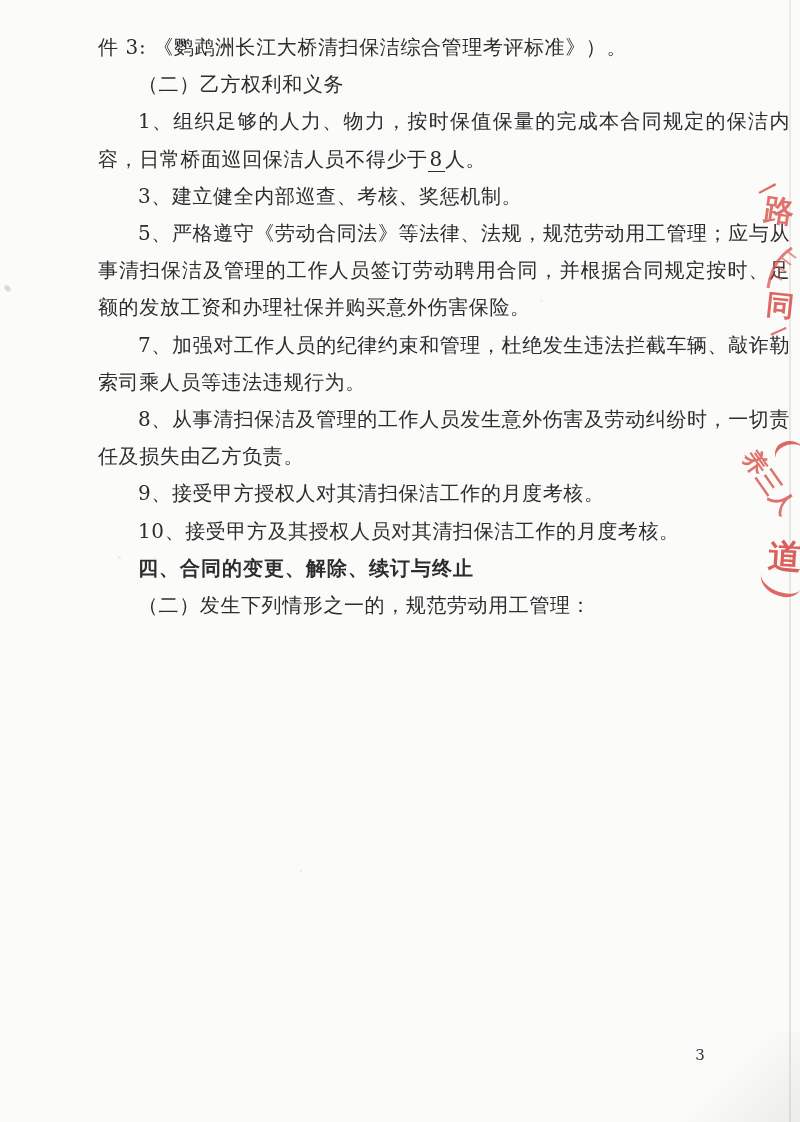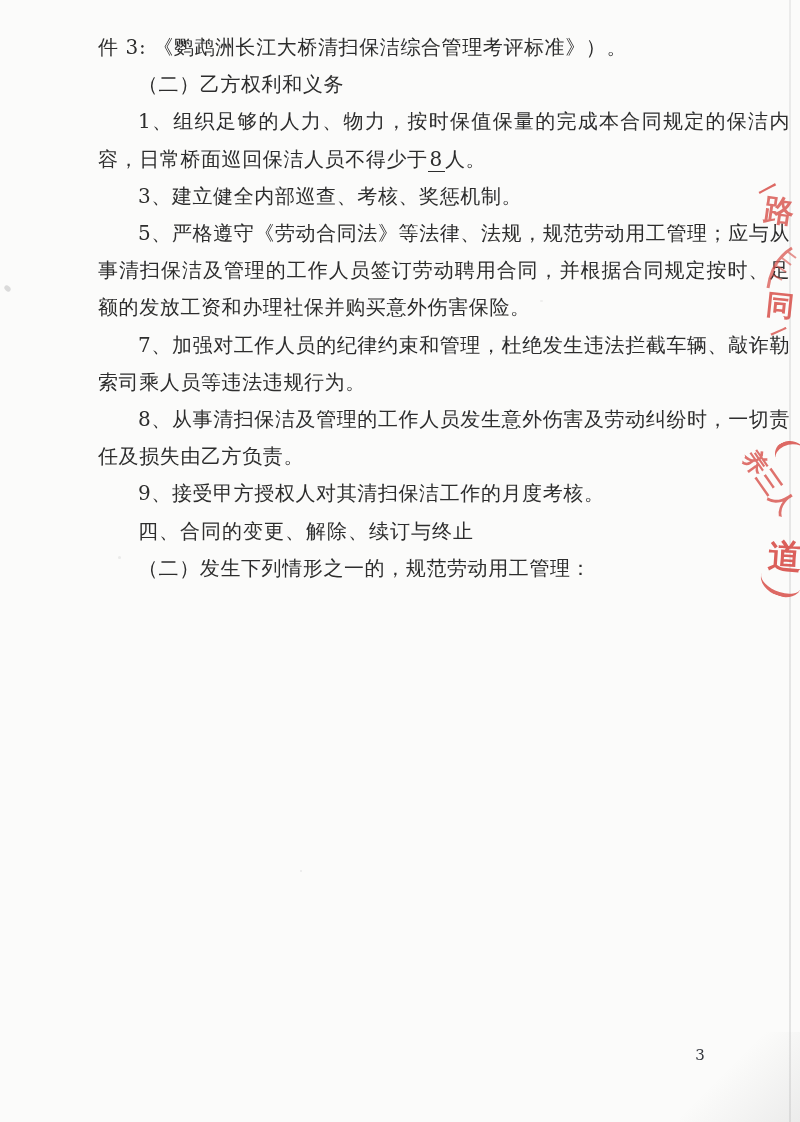--- a/index.html
+++ b/index.html
@@ -27,21 +27,21 @@
   }
 
   
   .doc{
     position:absolute;left:55px;top:29px;width:692px;
     color:#2d2d2d;font-size:20px;line-height:37.2px;
     letter-spacing:.6px;text-align:justify;margin-left:43px;
   }
   .doc p{margin:0;text-indent:2em;}
   .doc p.no-indent{text-indent:0;}
-  .doc p.bold{font-weight:normal;letter-spacing:1px;}
+  .doc p.bold{font-weight:bold;letter-spacing:1px;}
   .doc .u{border-bottom:1.5px solid #2d2d2d;padding:0 2px;}
 
   .page-number{
     position:absolute;left:690px;top:1046px;width:20px;
     font-size:15px;color:#33363d;text-align:center;
   }
 
   
   .stamp-layer{position:absolute;inset:0;pointer-events:none;}
   .stamp{position:absolute;color:#d8504a;font-family:"DejaVu Serif","Liberation Serif",serif;font-weight:bold;}
@@ -79,20 +79,21 @@
 
 <main class="doc">
     <p class="no-indent"><span>件 3: 《鹦鹉洲长江大桥清扫保洁综合管理考评标准》）。</span></p>
     <p><span>（二）乙方权利和义务</span></p>
     <p><span>1、组织足够的人力、物力，按时保值保量的完成本合同规定的保洁内容，日常桥面巡回保洁人员不得少于</span><span class="u">8</span><span>人。</span></p>
     <p><span>3、建立健全内部巡查、考核、奖惩机制。</span></p>
     <p><span>5、严格遵守《劳动合同法》等法律、法规，规范劳动用工管理；应与从事清扫保洁及管理的工作人员签订劳动聘用合同，并根据合同规定按时、足额的发放工资和办理社保并购买意外伤害保险。</span></p>
     <p><span>7、加强对工作人员的纪律约束和管理，杜绝发生违法拦截车辆、敲诈勒索司乘人员等违法违规行为。</span></p>
     <p><span>8、从事清扫保洁及管理的工作人员发生意外伤害及劳动纠纷时，一切责任及损失由乙方负责。</span></p>
     <p><span>9、接受甲方授权人对其清扫保洁工作的月度考核。</span></p>
+    <p><span>10、接受甲方及其授权人员对其清扫保洁工作的月度考核。</span></p>
     <p class="bold"><span>四、合同的变更、解除、续订与终止</span></p>
     <p><span>（二）发生下列情形之一的，规范劳动用工管理：</span></p>
   </main>
 
 <div class="page-number">3</div>
 
 <div class="stamp-layer">
   <span class="stamp st-dash1">一</span>
   <span class="stamp st-lu">路</span>
   <svg class="stamp st-arc1" width="40" height="46" viewBox="0 0 40 46">

